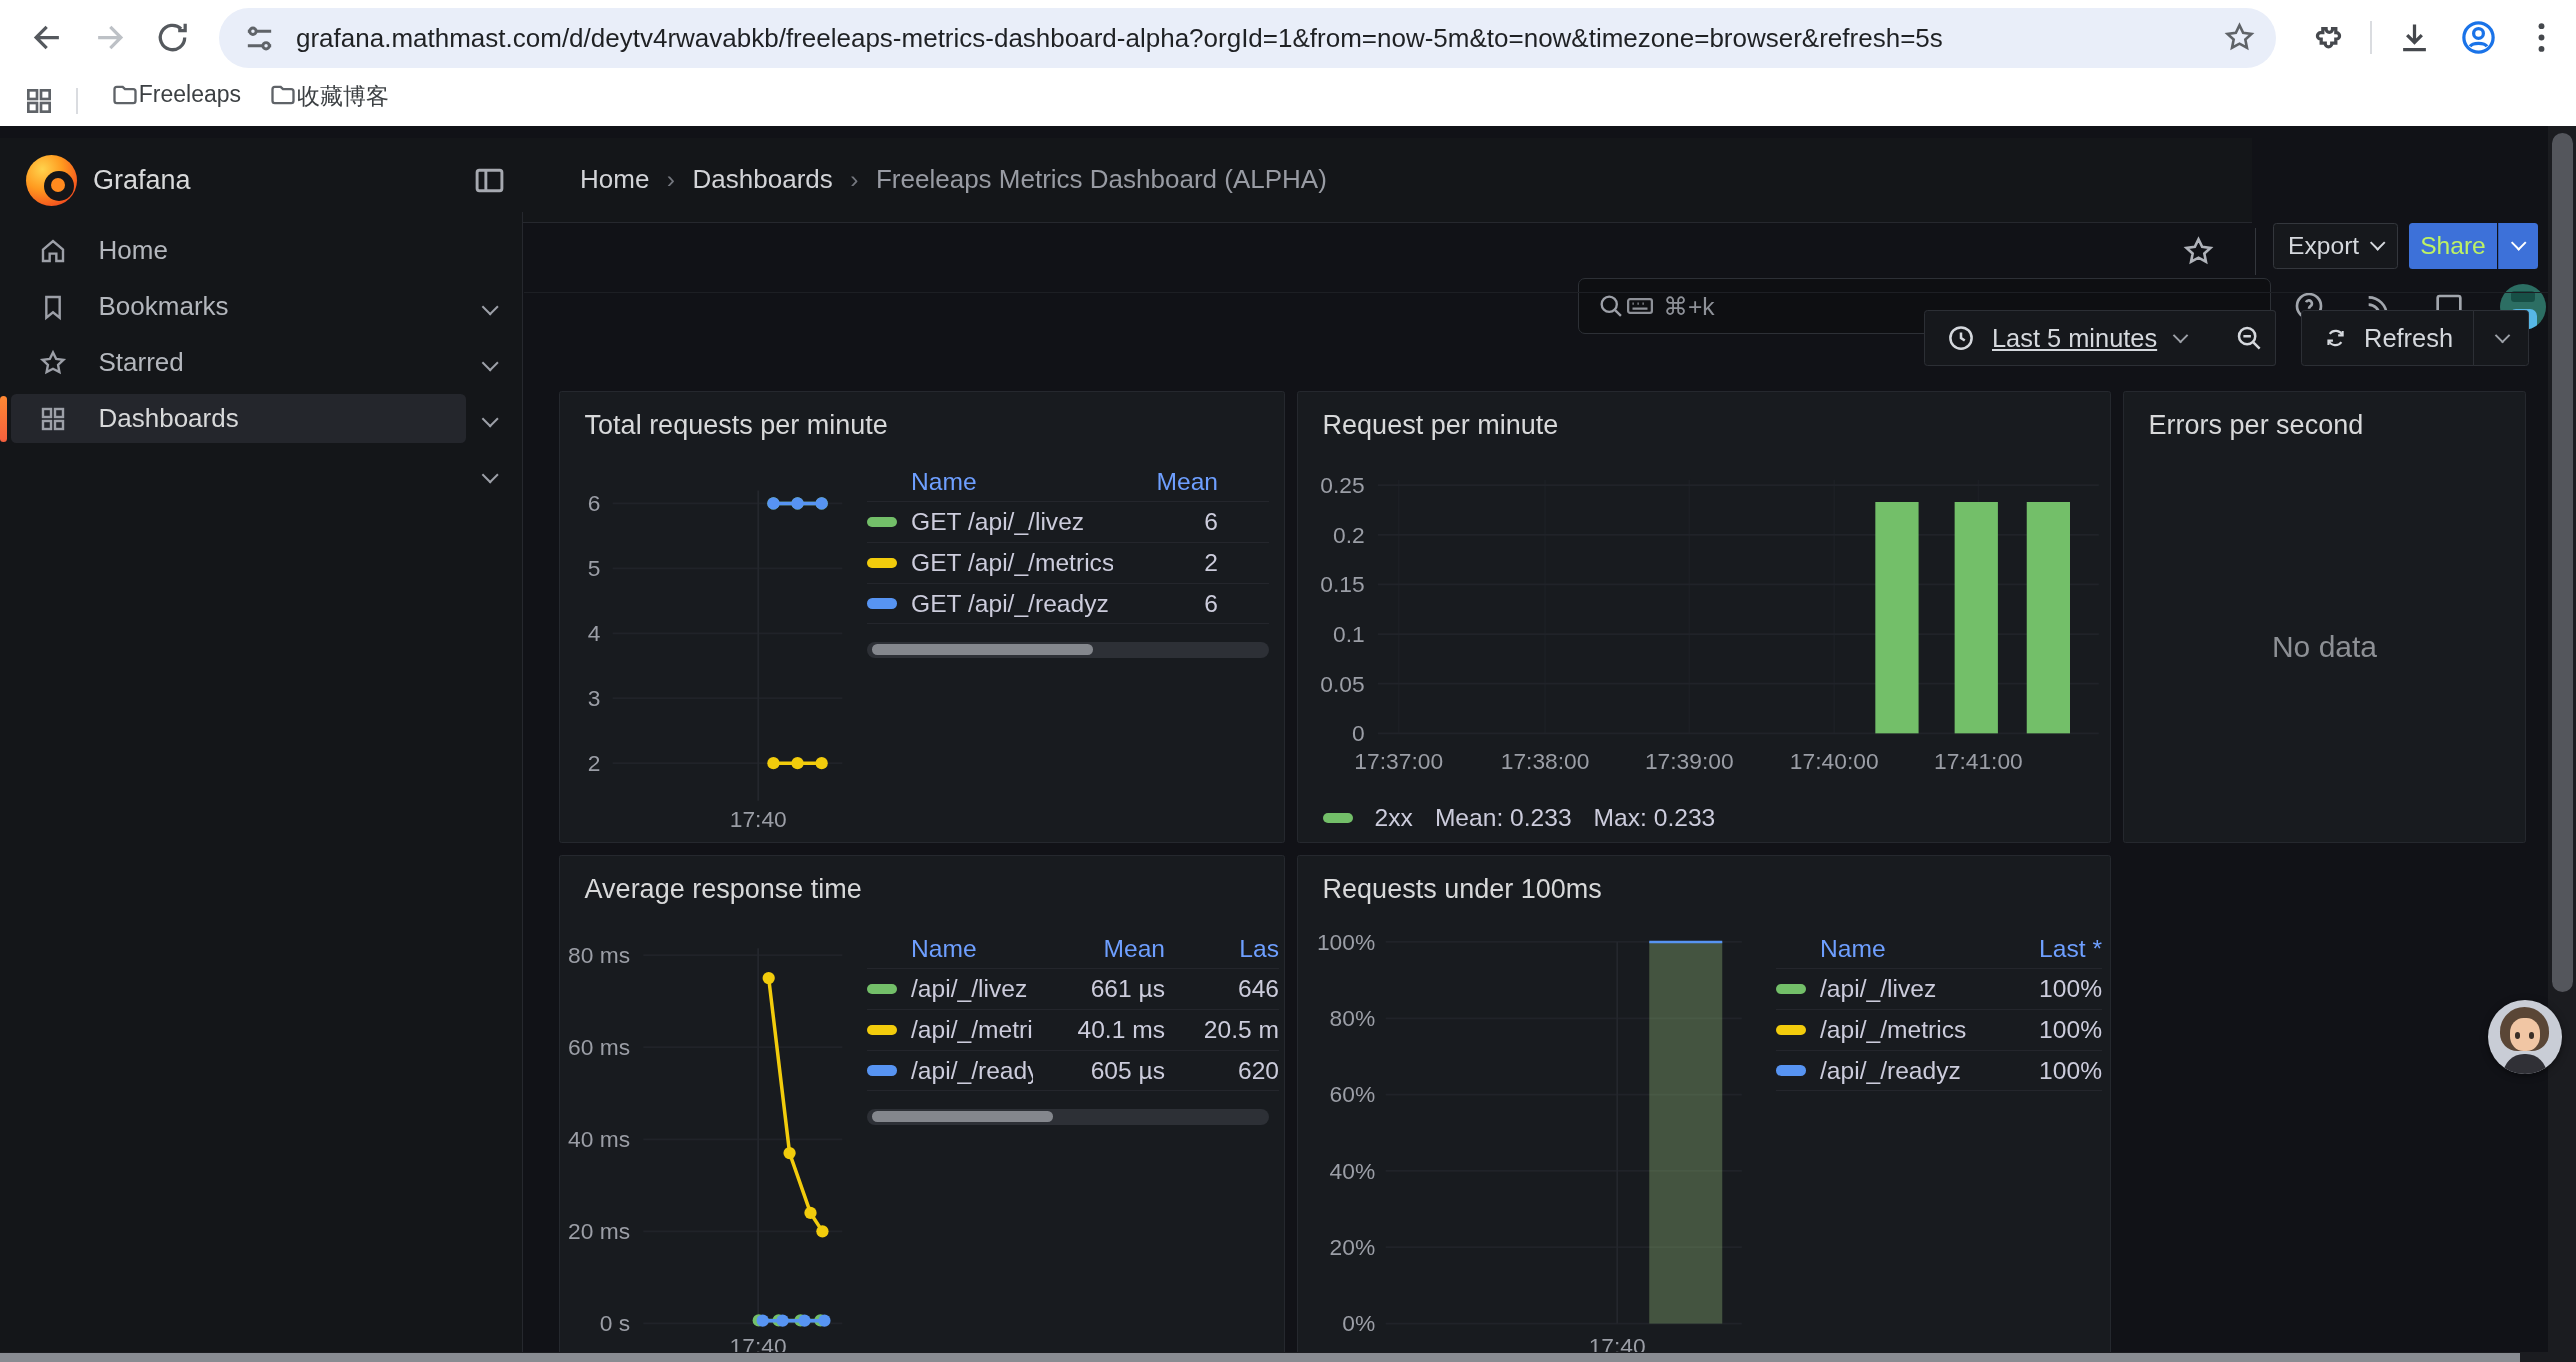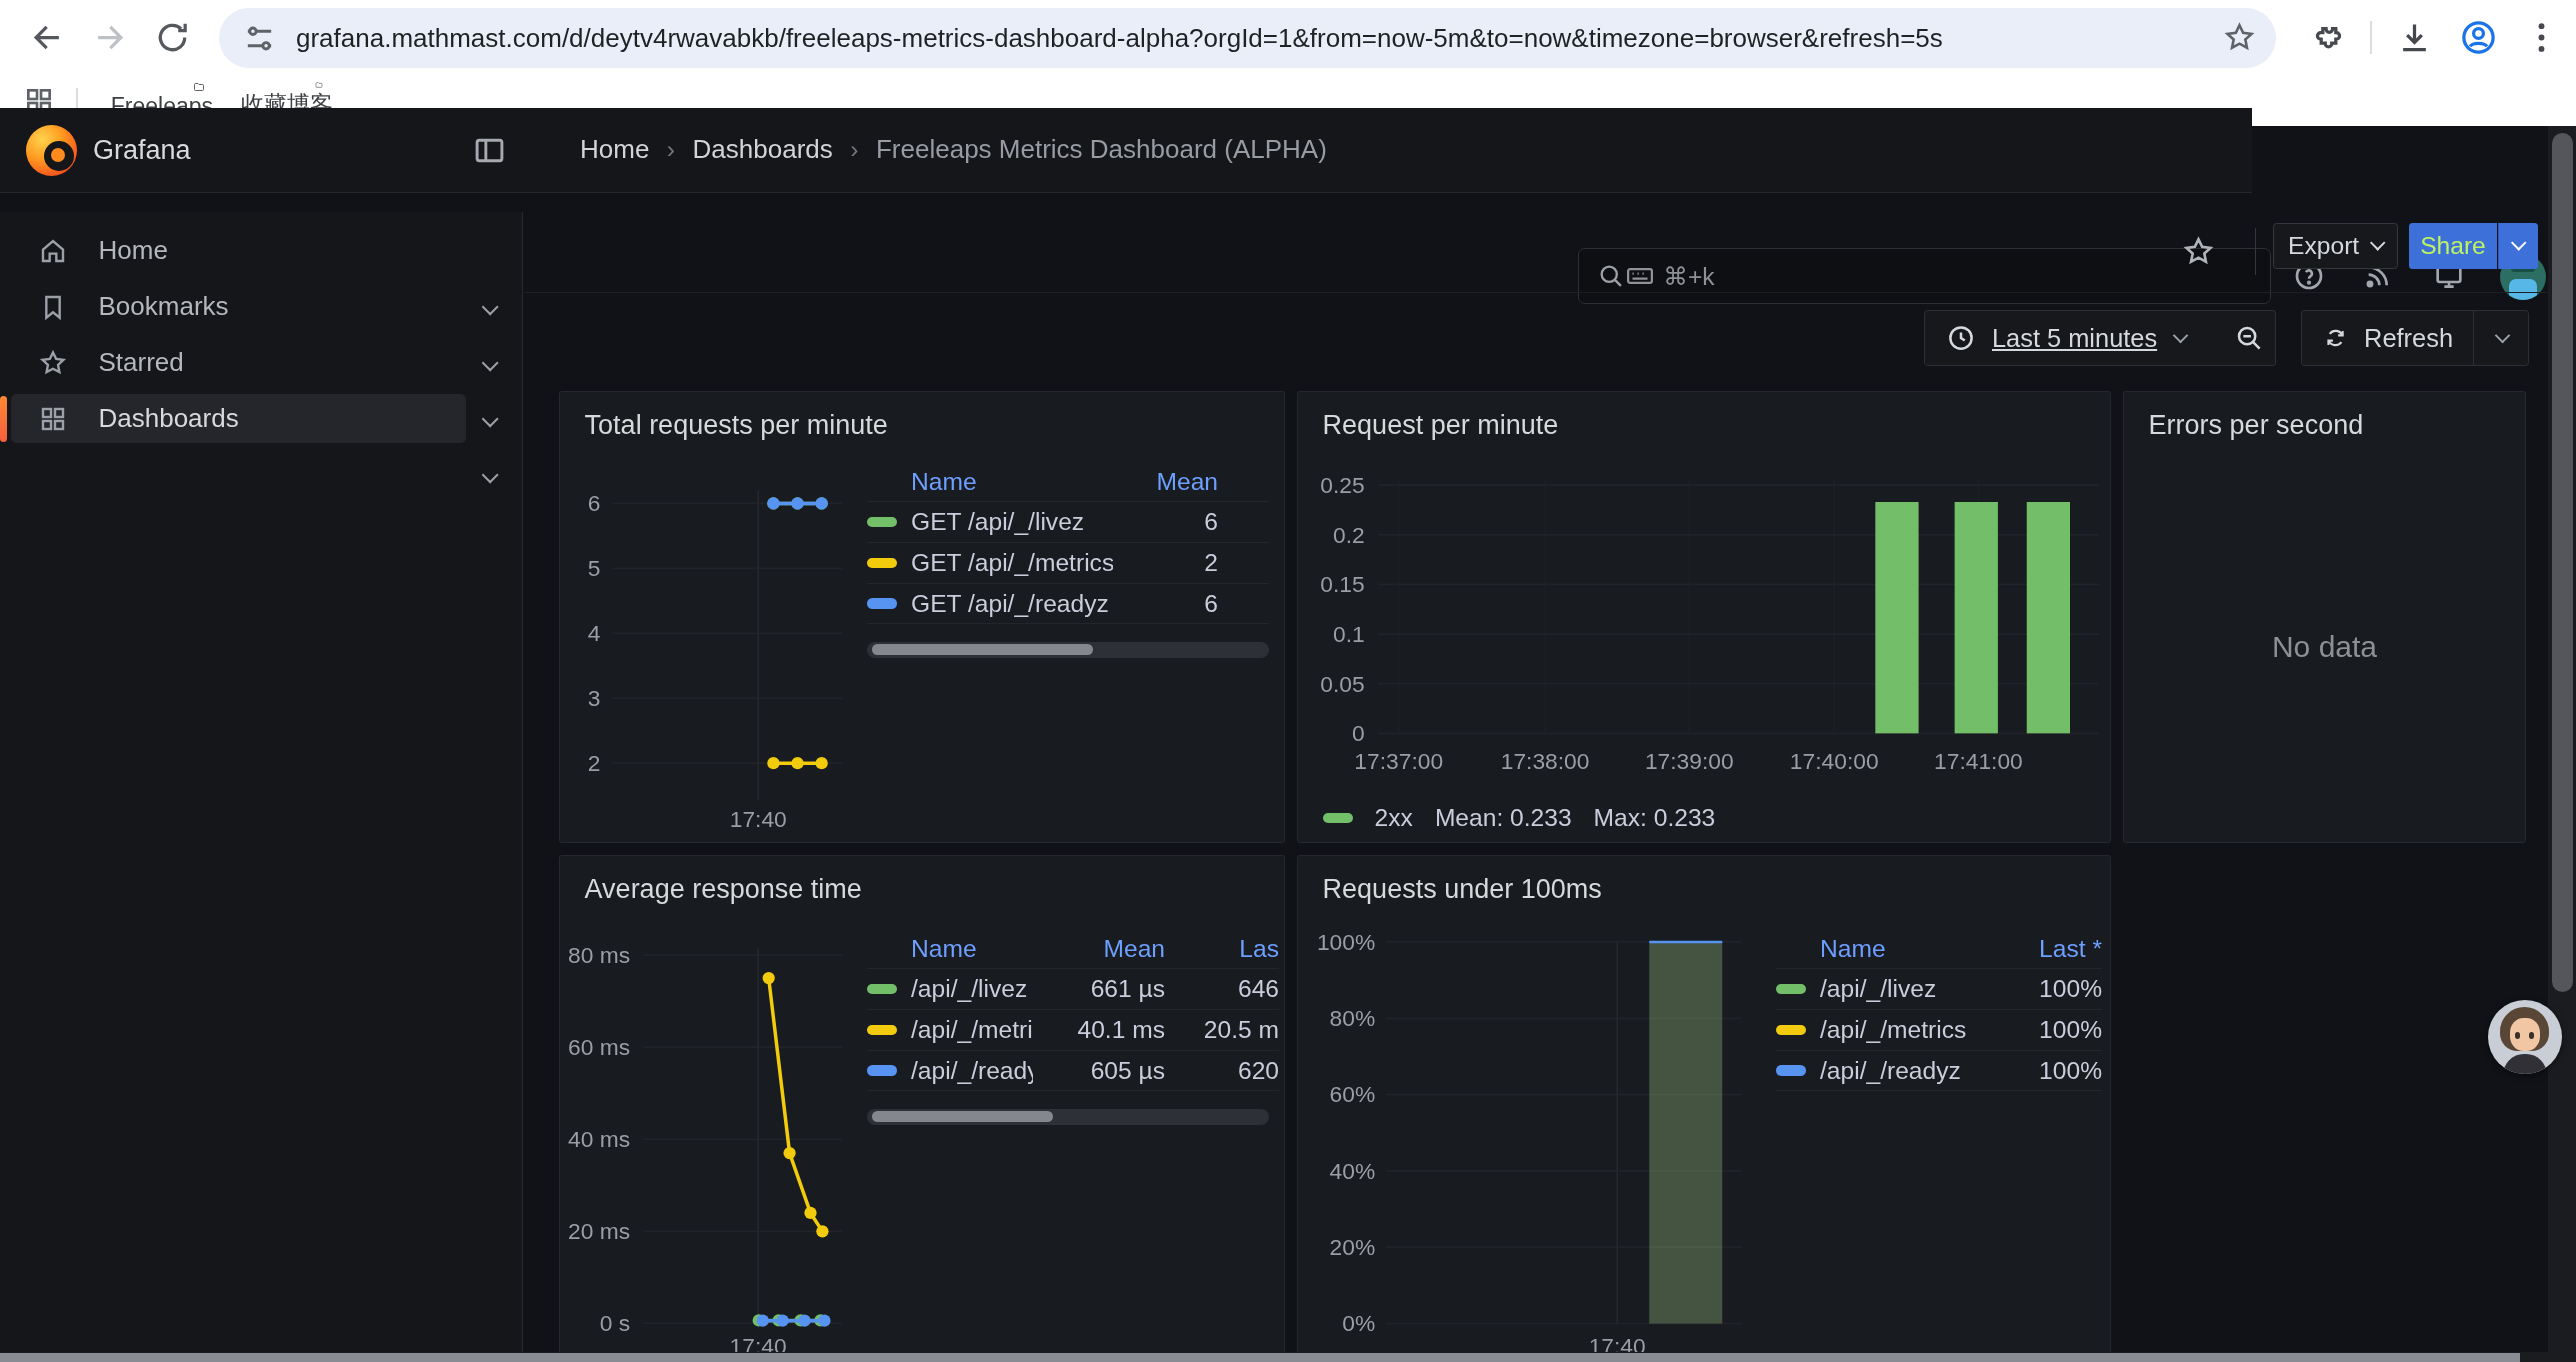--- a/index.html
+++ b/index.html
@@ -14,26 +14,26 @@
   .omnibox { position:absolute; left:219px; top:8px; width:2057px; height:60px; background:#e9eef9; border-radius:30px; display:flex; align-items:center; }
   .omnibox .tune { margin-left:23px; width:35px; height:35px; color:#5f6368; }
   .urltext { margin-left:19px; font-size:26px; color:#1f2124; white-space:nowrap; overflow:hidden; flex:1; }
   .omni-star { position:absolute; right:19px; top:12.3px; width:35px; height:35px; color:#5f6368; }
   .tb-right { position:absolute; top:18.4px; width:39px; height:39px; color:#45484d; }
   .tb-sep { position:absolute; left:2370px; top:21px; width:1.8px; height:33px; background:#dadce0; }
 
   .bookmarks { position:absolute; left:0; top:75px; width:2576px; height:51px; background:#ffffff; display:flex; align-items:center; padding-left:23px; }
   .bm-apps { width:32px; height:32px; color:#5f6368; }
   .bm-sep { width:1.8px; height:26px; background:#dadce0; margin:0 19px 0 21px; }
-  .bm-chip { display:flex; align-items:flex-end; height:39px; padding:0 14px; border-radius:19px;flex-direction:column; }
+  .bm-chip { display:flex; align-items:flex-start; height:39px; padding:0 14px; border-radius:19px; }
   .bm-chip svg { width:28px; height:28px; color:#5f6368; }
   .bm-chip span { font-size:23px; color:#3c4043; }
 
   
-  .gheader { position:absolute; left:0; top:108px; width:2252px; height:85px; background:#141619; border-bottom:0.9px solid #26282e; }
+  .gheader { position:absolute; left:0; top:138px; width:2252px; height:85px; background:#141619; border-bottom:0.9px solid #26282e; }
   .glogo { position:absolute; left:26px; top:16.7px; width:51px; height:51px; border-radius:50%;
     background:radial-gradient(circle at 32% 28%, #ffd34d 0%, #ff9a1f 40%, #f4511e 78%, #d8431c 100%); overflow:hidden; }
   .glogo::after { content:''; position:absolute; left:18.4px; top:16.7px; width:30px; height:30px; border-radius:50%; background:#141619; }
   .glogo::before { content:''; position:absolute; left:24.6px; top:23px; width:14px; height:14px; border-radius:50%; background:#ff8a1e; z-index:2; }
   .gbrand { position:absolute; left:93px; top:27px; font-size:27px; font-weight:500; color:#d8d9da; }
   .gtoggle { position:absolute; left:472px; top:24.6px; width:35px; height:35px; color:#a6a9b0; }
   .crumbs { position:absolute; left:580px; top:26px; display:flex; align-items:center; gap:17.5px; font-size:26px; }
   .crumb { color:#d3d4d8; }
   .crumb.current { color:#989ba3; }
   .crumb-sep { color:#74777e; font-size:24.6px; }

